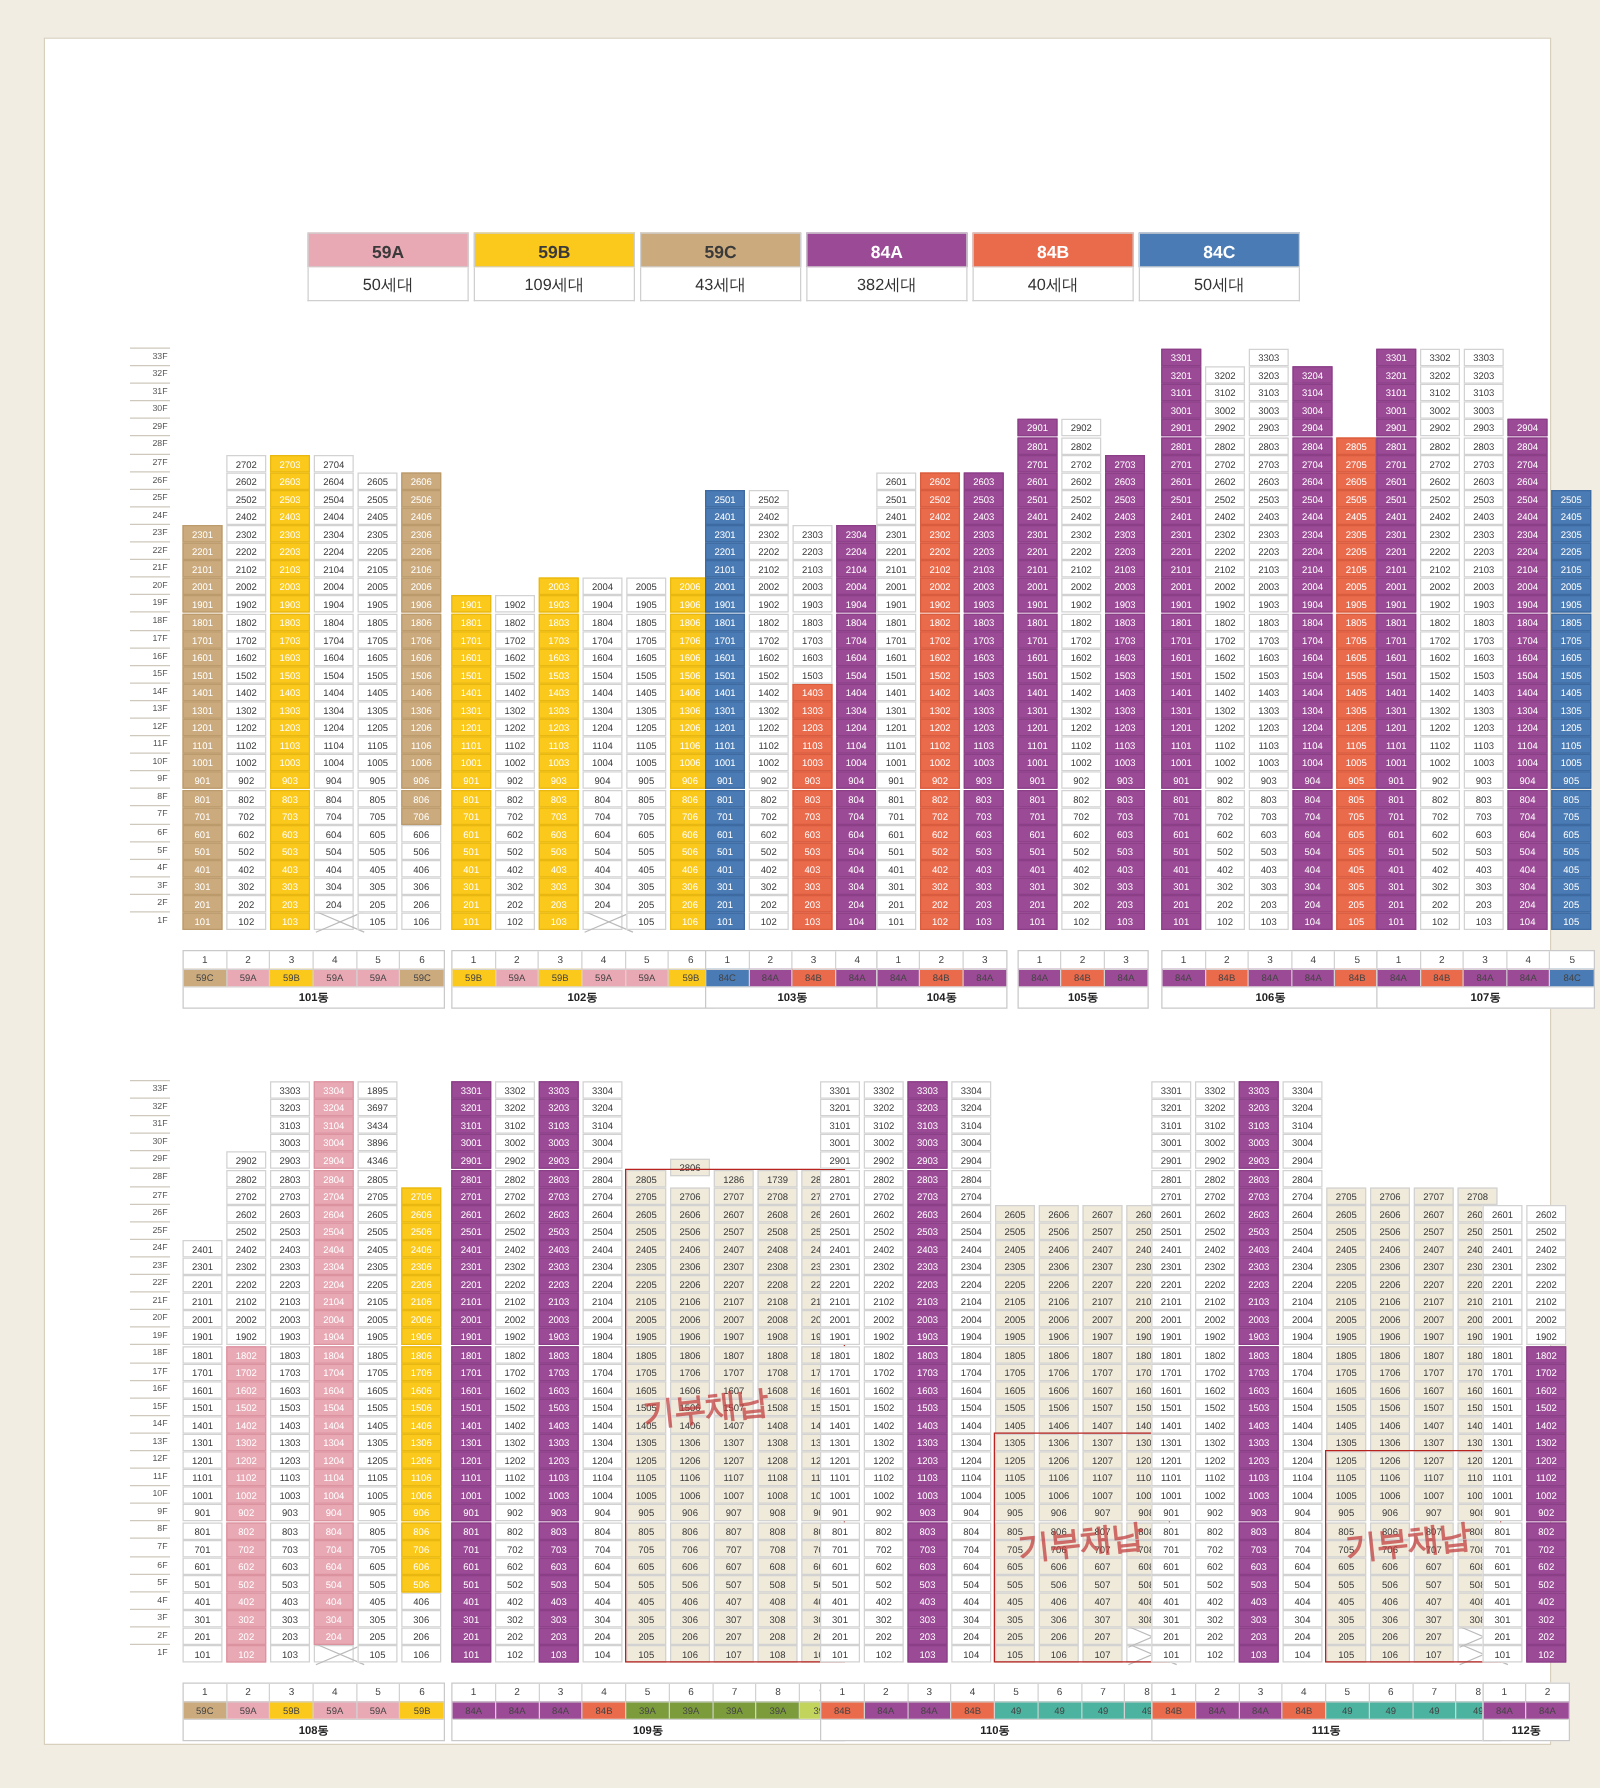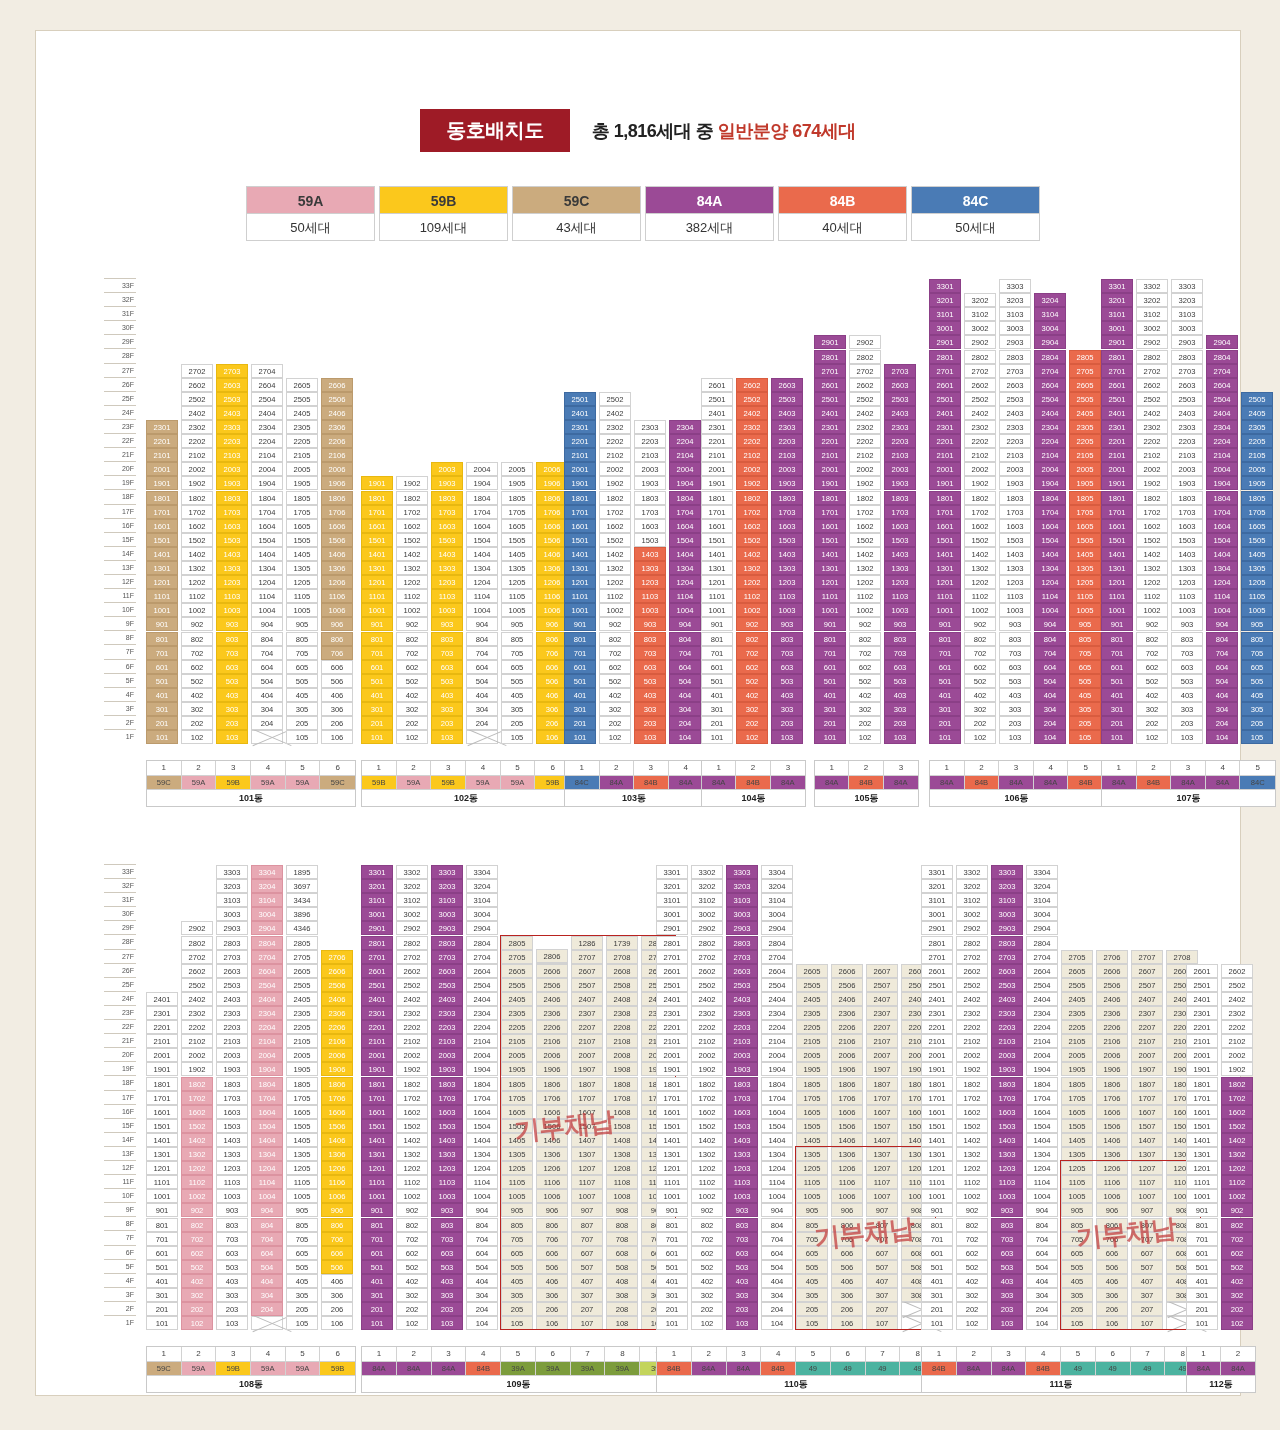--- a/index.html
+++ b/index.html
@@ -71,26 +71,20 @@
   .wm{position:absolute;font-size:26px;font-weight:bold;color:#c23b3b;opacity:.72;
       letter-spacing:-1px;pointer-events:none;white-space:nowrap;}
   .redbox{position:absolute;border:1.5px solid #b9231f;box-sizing:border-box;pointer-events:none;}
   .tint{background:#efeada !important;}
 </style>
 </head>
 <body>
 
 <div id="frame">
 
-  <div id="header">
-    <div id="hdr-inner">
-      <div id="title-badge">동호배치도</div>
-      <div id="subtitle"><span>총 1,816세대 중 </span><span class="hl">일반분양 674세대</span></div>
-    </div>
-  </div>
 
   <div id="legend">
       <div class="lg">
         <div class="lg-top" style="background: rgb(232, 169, 180); color: rgb(58, 58, 58);">59A</div>
         <div class="lg-bot">50세대</div>
       </div>
       <div class="lg">
         <div class="lg-top" style="background: rgb(251, 200, 28); color: rgb(58, 58, 58);">59B</div>
         <div class="lg-bot">109세대</div>
       </div>
@@ -1552,21 +1546,21 @@
           <div class="cell tint" style="left: 175px; top: 211.5px;">1806</div>
           <div class="cell tint" style="left: 175px; top: 197.4px;">1906</div>
           <div class="cell tint" style="left: 175px; top: 183.3px;">2006</div>
           <div class="cell tint" style="left: 175px; top: 169.2px;">2106</div>
           <div class="cell tint" style="left: 175px; top: 155.1px;">2206</div>
           <div class="cell tint" style="left: 175px; top: 141px;">2306</div>
           <div class="cell tint" style="left: 175px; top: 126.9px;">2406</div>
           <div class="cell tint" style="left: 175px; top: 112.8px;">2506</div>
           <div class="cell tint" style="left: 175px; top: 98.7px;">2606</div>
           <div class="cell tint" style="left: 175px; top: 84.6px;">2706</div>
-          <div class="cell tint" style="left: 175px; top: 84px;">2806</div>
+          <div class="cell tint" style="left: 175px; top: 62px;">2806</div>
           <div class="cell tint" style="left: 210px; top: 451.2px;">107</div>
           <div class="cell tint" style="left: 210px; top: 437.1px;">207</div>
           <div class="cell tint" style="left: 210px; top: 423px;">307</div>
           <div class="cell tint" style="left: 210px; top: 408.9px;">407</div>
           <div class="cell tint" style="left: 210px; top: 394.8px;">507</div>
           <div class="cell tint" style="left: 210px; top: 380.7px;">607</div>
           <div class="cell tint" style="left: 210px; top: 366.6px;">707</div>
           <div class="cell tint" style="left: 210px; top: 352.5px;">807</div>
           <div class="cell tint" style="left: 210px; top: 338.4px;">907</div>
           <div class="cell tint" style="left: 210px; top: 324.3px;">1007</div>

